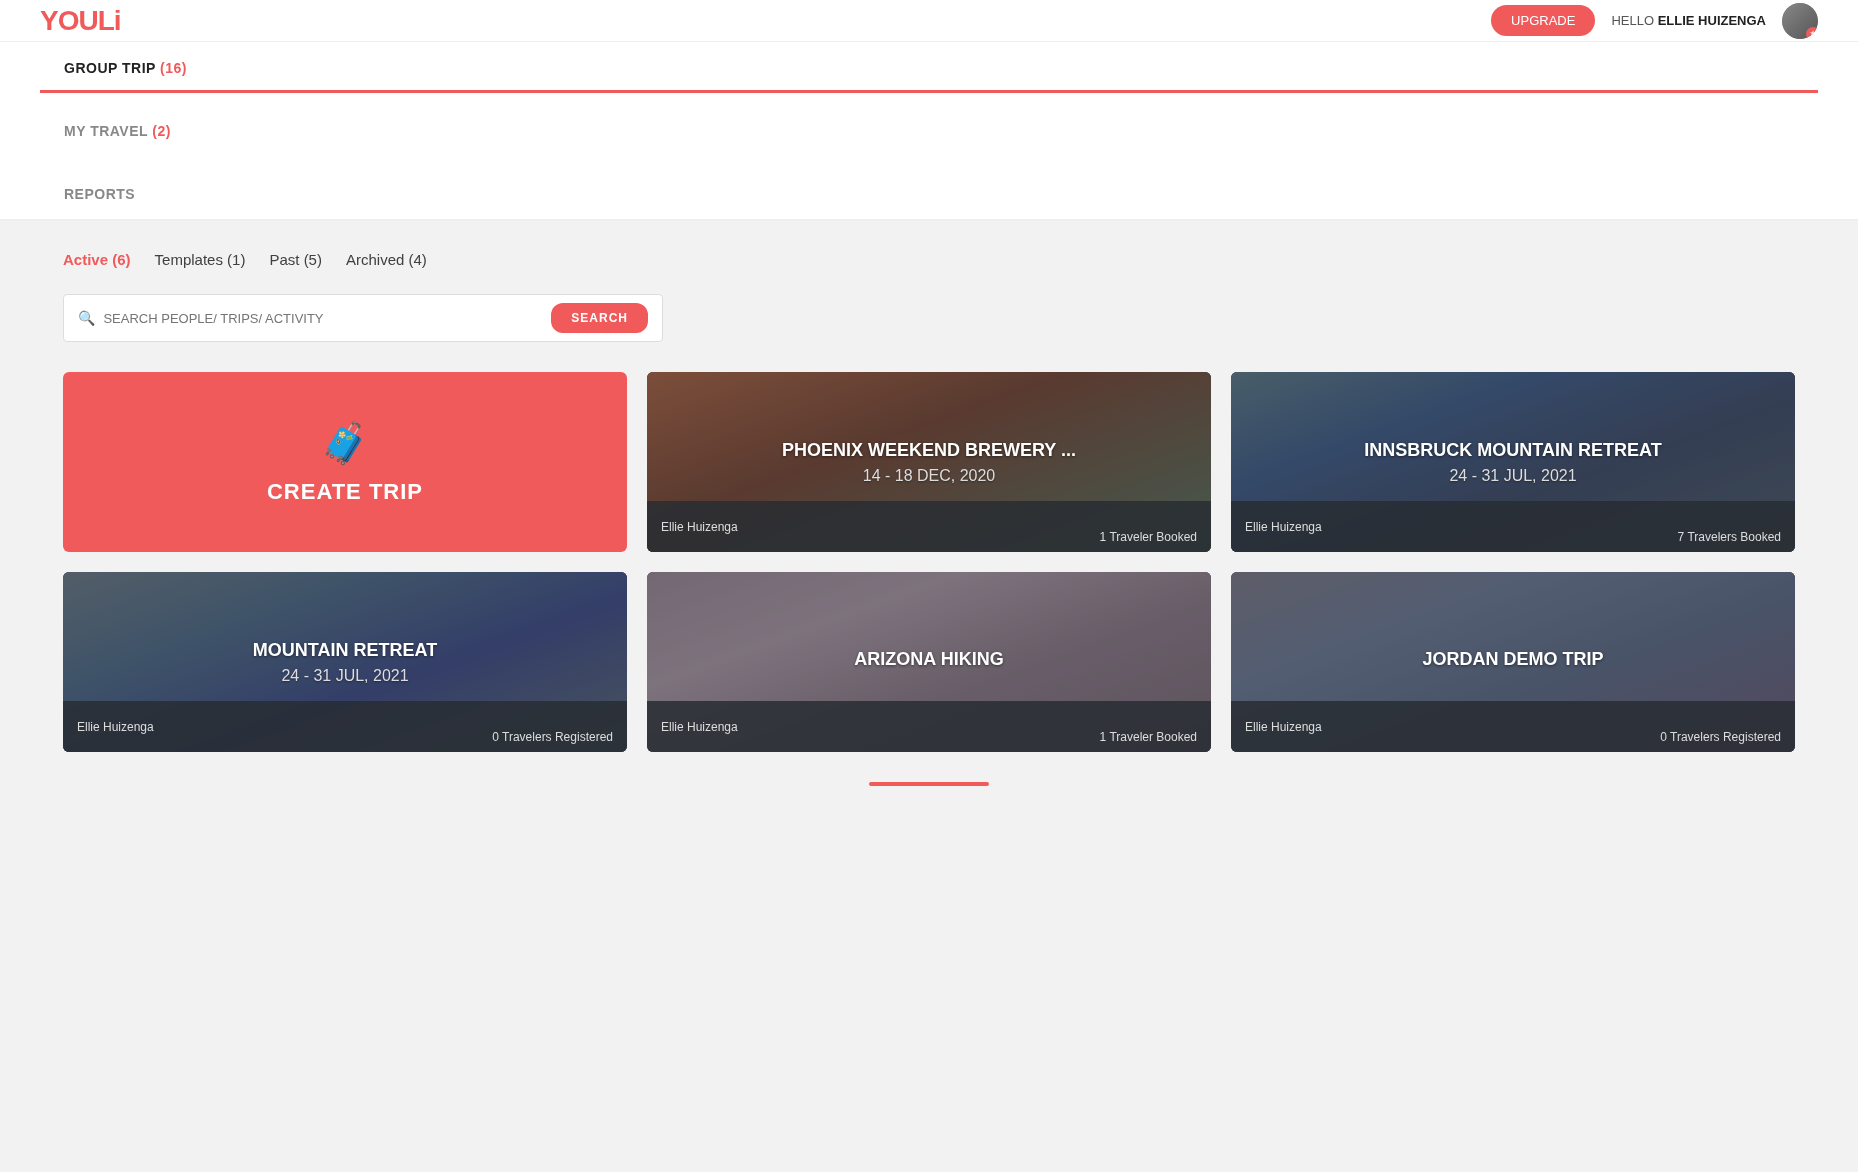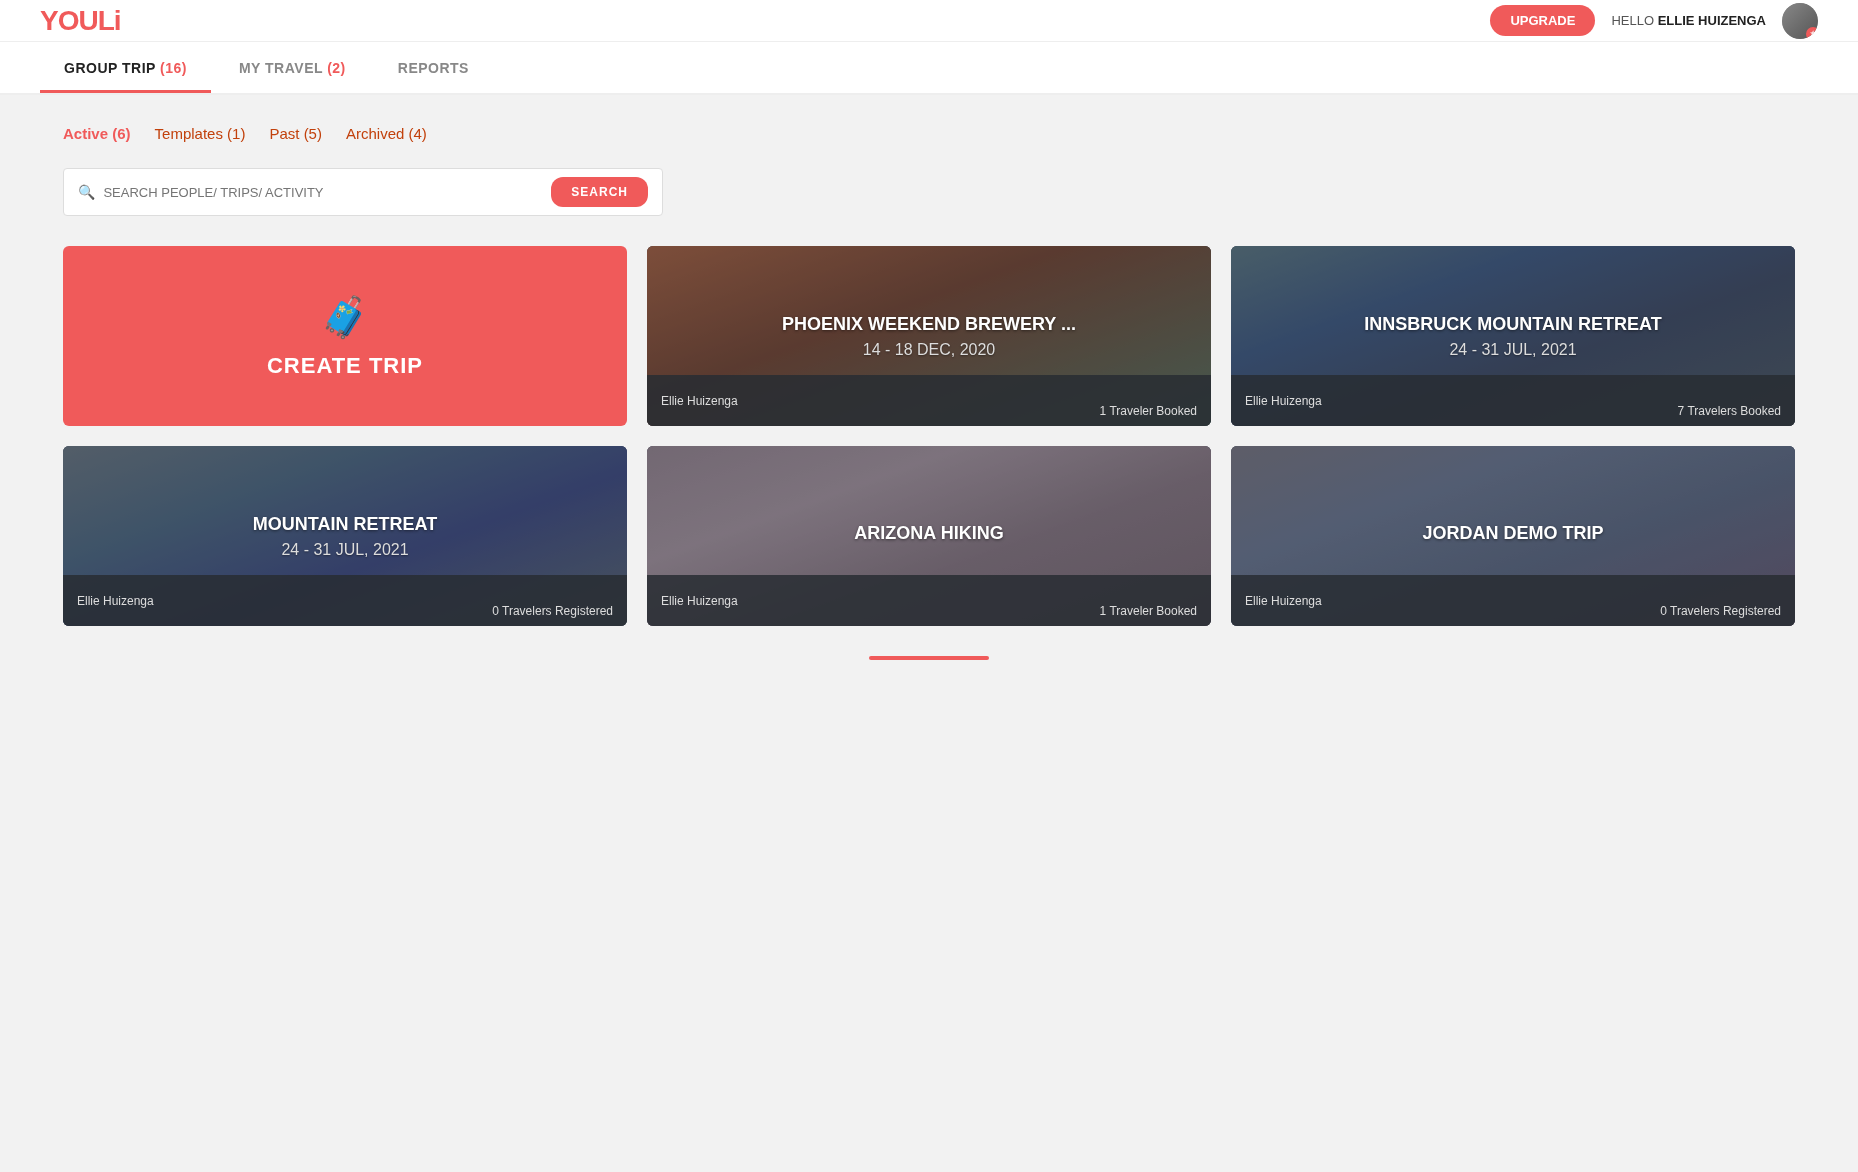--- a/index.html
+++ b/index.html
@@ -30,21 +30,21 @@
       align-items: center;
       gap: 16px;
     }
     .upgrade-btn {
       background: #f05a5a;
       color: #fff;
       border: none;
       border-radius: 20px;
       padding: 8px 20px;
       font-size: 13px;
-      font-weight: bold;
+      font-weight: normal;
       cursor: pointer;
       text-transform: uppercase;
     }
     .hello-text {
       font-size: 13px;
       color: #555;
     }
     .hello-text strong {
       font-weight: bold;
       color: #222;
@@ -79,21 +79,22 @@
     }
 
     
     .main-nav {
       background: #fff;
       padding: 0 40px;
       border-bottom: 2px solid #eee;
     }
     .main-nav-tabs {
       display: flex;
-      gap: 4px;
+      gap: 12px;
+      flex-direction: column;
     }
     .main-nav-tab {
       padding: 18px 24px 14px;
       font-size: 14px;
       font-weight: bold;
       color: #888;
       cursor: pointer;
       border-bottom: 3px solid transparent;
       text-transform: uppercase;
       letter-spacing: 0.5px;
@@ -113,21 +114,21 @@
 
     
     .sub-tabs {
       display: flex;
       gap: 24px;
       margin-bottom: 24px;
       align-items: center;
     }
     .sub-tab {
       font-size: 15px;
-      color: #c2410c;
+      color: #404040;
       cursor: pointer;
       padding-bottom: 2px;
     }
     .sub-tab.active {
       color: #f05a5a;
       font-weight: bold;
     }
     .sub-tab .sub-count {
       color: inherit;
     }

